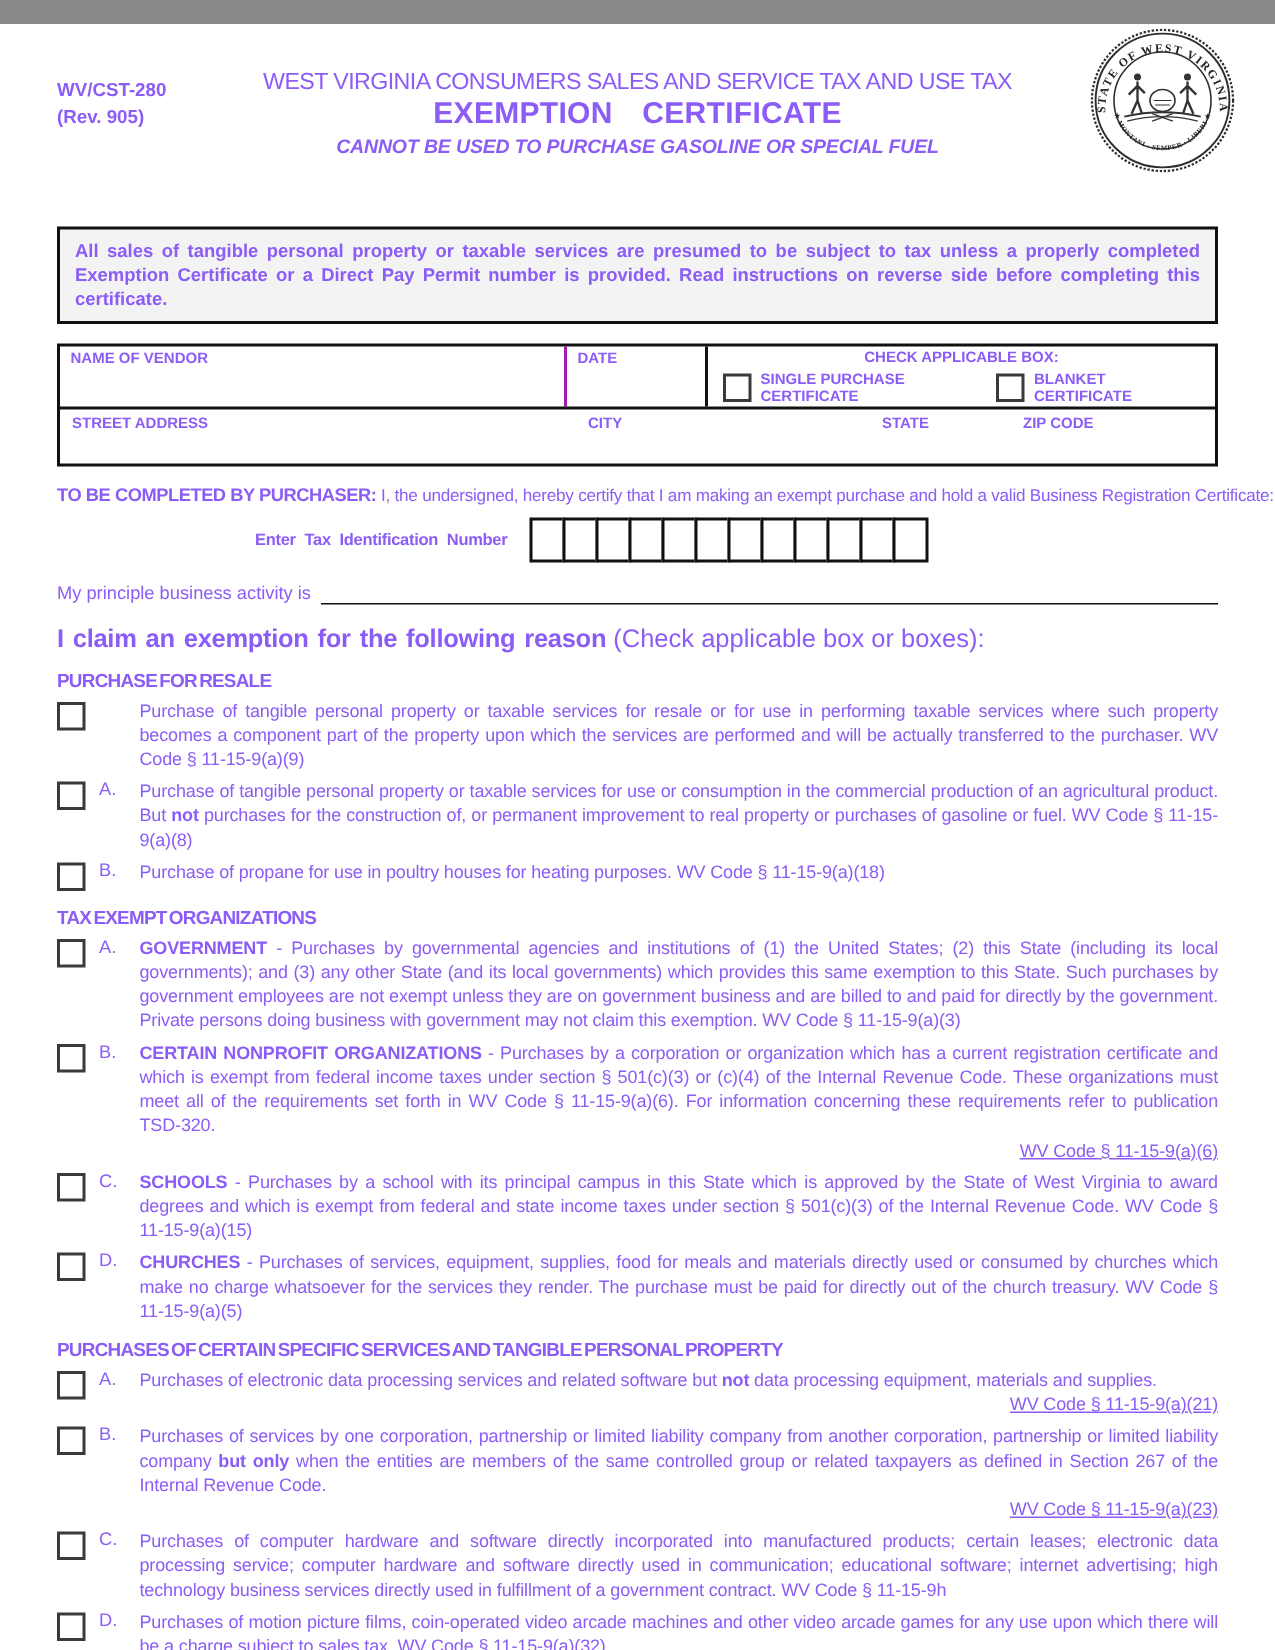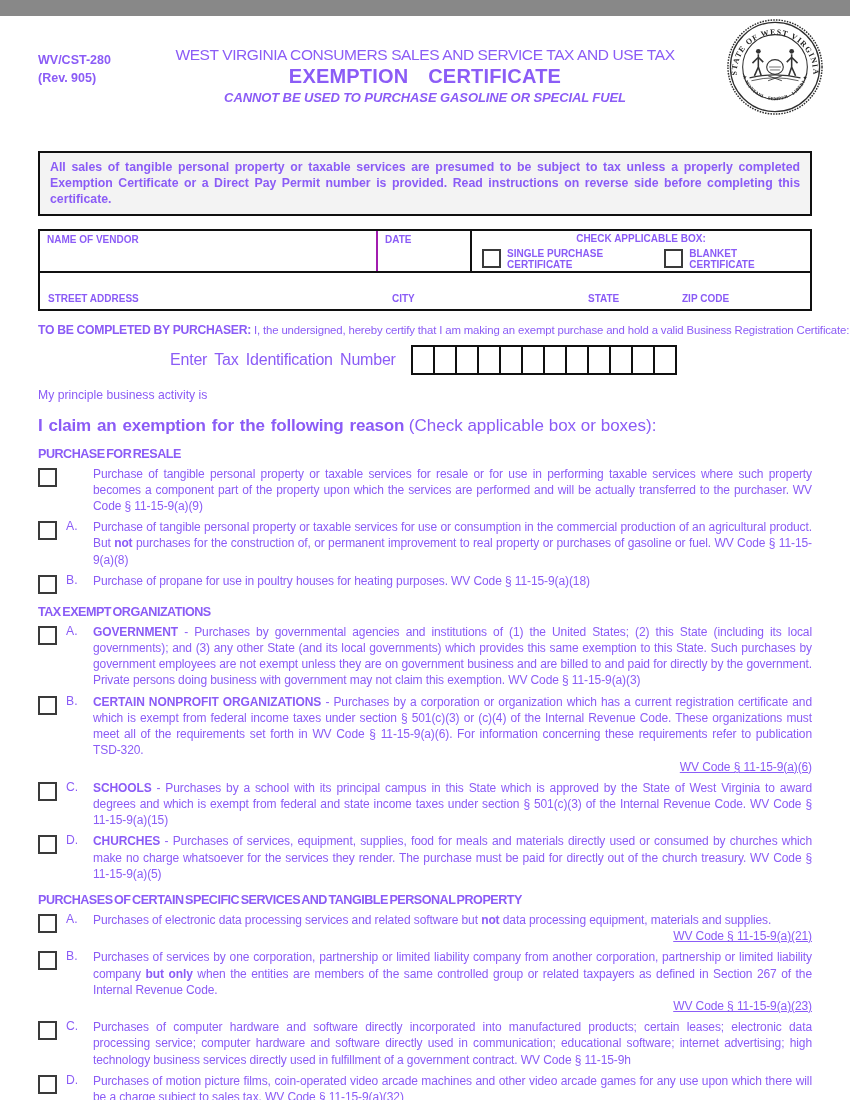--- a/index.html
+++ b/index.html
@@ -26,31 +26,31 @@
   .vcell{padding:3px 7px;font-size:10px;font-weight:bold;box-sizing:border-box;}
   .vc-name{width:338px;border-right:2px solid #a21caf;}
   .vc-date{width:94px;border-right:2px solid #101010;}
   .vc-check{flex:1;text-align:center;padding:2px 6px;}
   .check-line{display:flex;align-items:flex-end;margin-top:4px;text-align:left;}
   .cbx{width:15px;height:15px;border:2px solid #3a3a3a;background:#fff;flex:0 0 auto;}
   .check-line .lbl{margin:0 0 0 6px;}
   .chk-group1{display:flex;align-items:center;margin-left:4px;}
   .chk-group2{display:flex;align-items:center;margin-left:auto;margin-right:4px;}
   .vrow2{border-top:2px solid #101010;height:36px;position:relative;font-size:10px;font-weight:bold;}
-  .vrow2 span{position:absolute;top:20px;}
+  .vrow2 span{position:absolute;top:4px;}
   .lb-street{left:8px;} .lb-city{left:352px;} .lb-state{left:548px;} .lb-zip{left:642px;}
 
   
   .purchline{margin-top:12px;font-size:11.4px;letter-spacing:-0.15px;white-space:nowrap;}
   .purchline b{font-size:12.2px;letter-spacing:-0.3px;}
   .taxrow{margin-top:8px;display:flex;align-items:center;padding-left:132px;}
-  .taxlabel{font-weight:normal;font-size:16px;word-spacing:3px;margin-right:15px;letter-spacing:-0.2px;}
+  .taxlabel{font-weight:bold;font-size:11px;word-spacing:3px;margin-right:15px;letter-spacing:-0.2px;}
   .taxcells{display:flex;padding-left:2px;}
   .taxcell{width:20px;height:26px;border:2px solid #101010;margin-left:-2px;background:#fff;}
-  .actline{margin-top:13px;display:flex;align-items:flex-start;font-size:12.2px;flex-direction:column;}
+  .actline{margin-top:13px;display:flex;align-items:center;font-size:12.2px;}
   .actlabel{white-space:nowrap;margin-right:7px;}
   .actinput{flex:1;border-bottom:1.6px solid #101010;height:14px;}
 
   
   .claim{margin-top:13px;font-size:17px;}
   .claim b{word-spacing:1.5px;letter-spacing:-0.2px;}
   .h-sec{margin-top:11px;font-size:12.6px;font-weight:bold;letter-spacing:-0.5px;word-spacing:-1.5px;}
   .item{display:flex;margin-top:5px;}
   .cb{flex:0 0 15px;height:15px;border:2px solid #3a3a3a;margin-top:2px;background:#fff;}
   .ltr{flex:0 0 27px;padding-left:9px;font-size:12.2px;box-sizing:content-box;}

